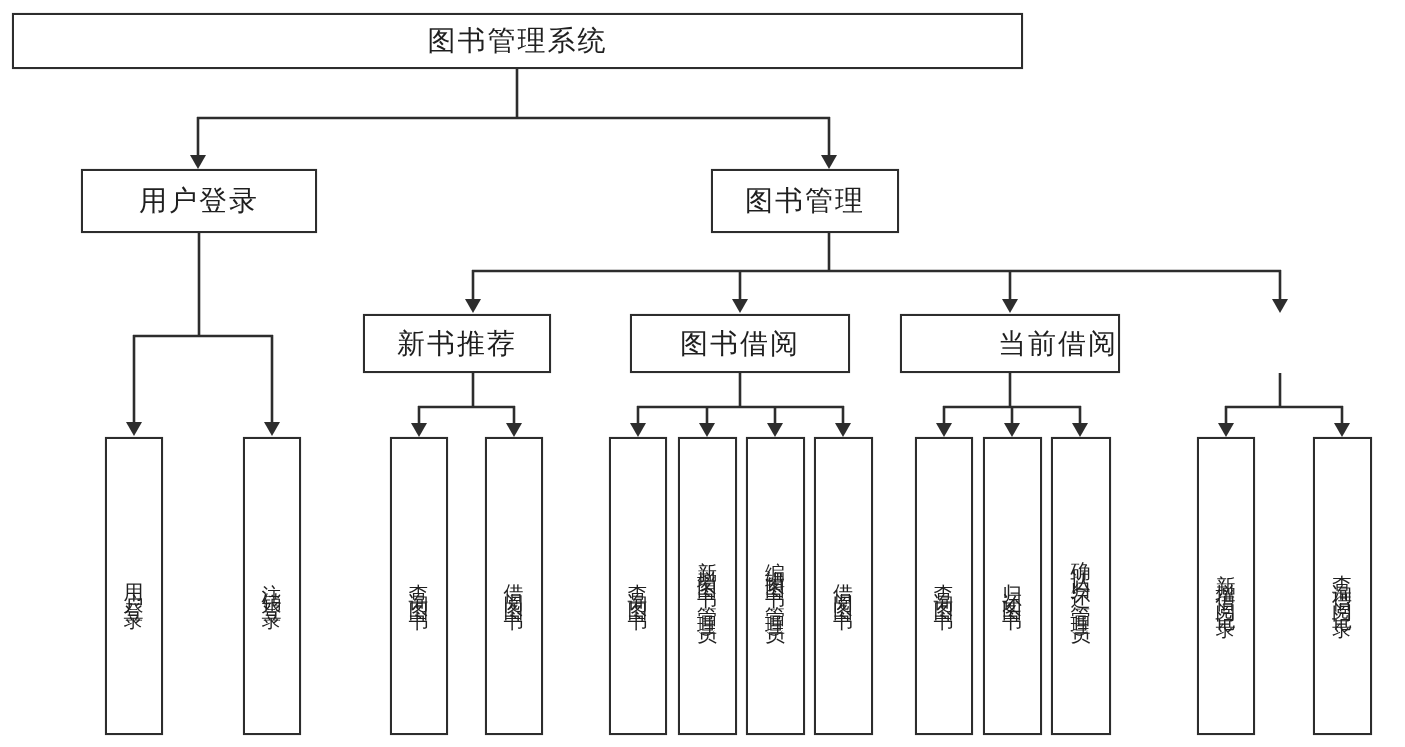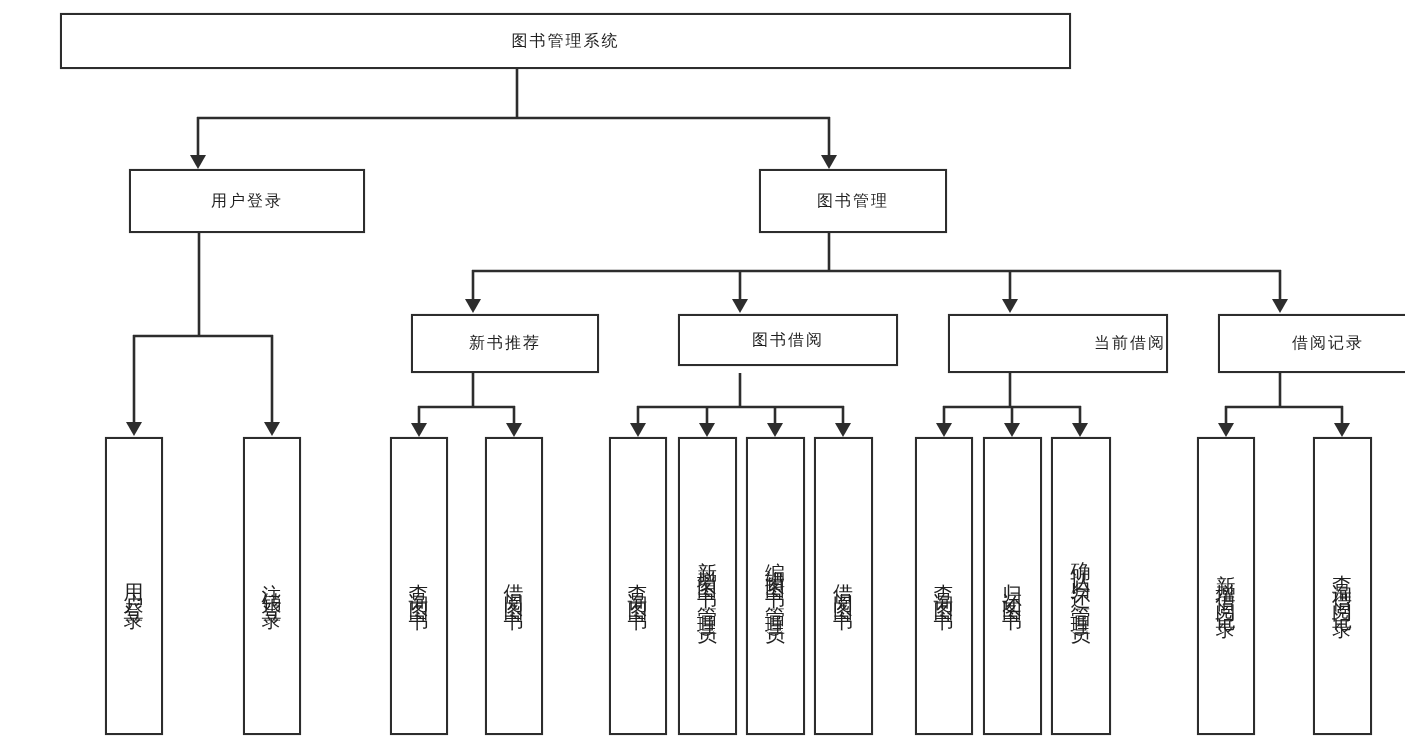--- a/index.html
+++ b/index.html
@@ -15,21 +15,21 @@
   #wires polygon{fill:#2d2d2d;}
   .node{
     position:absolute;
     box-sizing:border-box;
     background:#ffffff;
     border:2.6px solid #2d2d2d;
     display:flex;align-items:center;justify-content:center;
     color:#1f1f1f;
     box-shadow:0 0 1px rgba(0,0,0,.35);
   }
-  .hnode{font-size:16px;letter-spacing:2px;margin-left:48px;}
+  .hnode{font-size:28px;letter-spacing:2px;}
   .leaf{width:58px;height:298px;top:437px;}
   .leaf .vtext{
     writing-mode:vertical-rl;
     text-orientation:mixed;
     font-size:20px;
     letter-spacing:9px;
     line-height:1;
     white-space:nowrap;
   }
   .watermark{
@@ -116,28 +116,25 @@
   <div class="node hnode" style="left:81px;top:169px;width:236px;height:64px;">
     <span>用户登录</span>
   </div>
   <div class="node hnode" style="left:711px;top:169px;width:188px;height:64px;">
     <span>图书管理</span>
   </div>
 
   <div class="node hnode" style="left:363px;top:314px;width:188px;height:59px;">
     <span>新书推荐</span>
   </div>
-  <div class="node hnode" style="left:630px;top:314px;width:220px;height:52px;">
+  <div class="node hnode" style="left:630px;top:314px;width:220px;height:59px;">
     <span>图书借阅</span>
   </div>
   <div class="node hnode" style="left:900px;top:314px;width:220px;height:59px;justify-content:flex-end;">
     <span>当前借阅</span>
-  </div>
-  <div class="node hnode" style="left:1170px;top:314px;width:220px;height:59px;">
-    <span>借阅记录</span>
   </div>
 
   <div class="node leaf" style="left:105px;">
     <span class="vtext">用户登录</span>
   </div>
   <div class="node leaf" style="left:243px;">
     <span class="vtext">注销登录</span>
   </div>
 
   <div class="node leaf" style="left:390px;">

